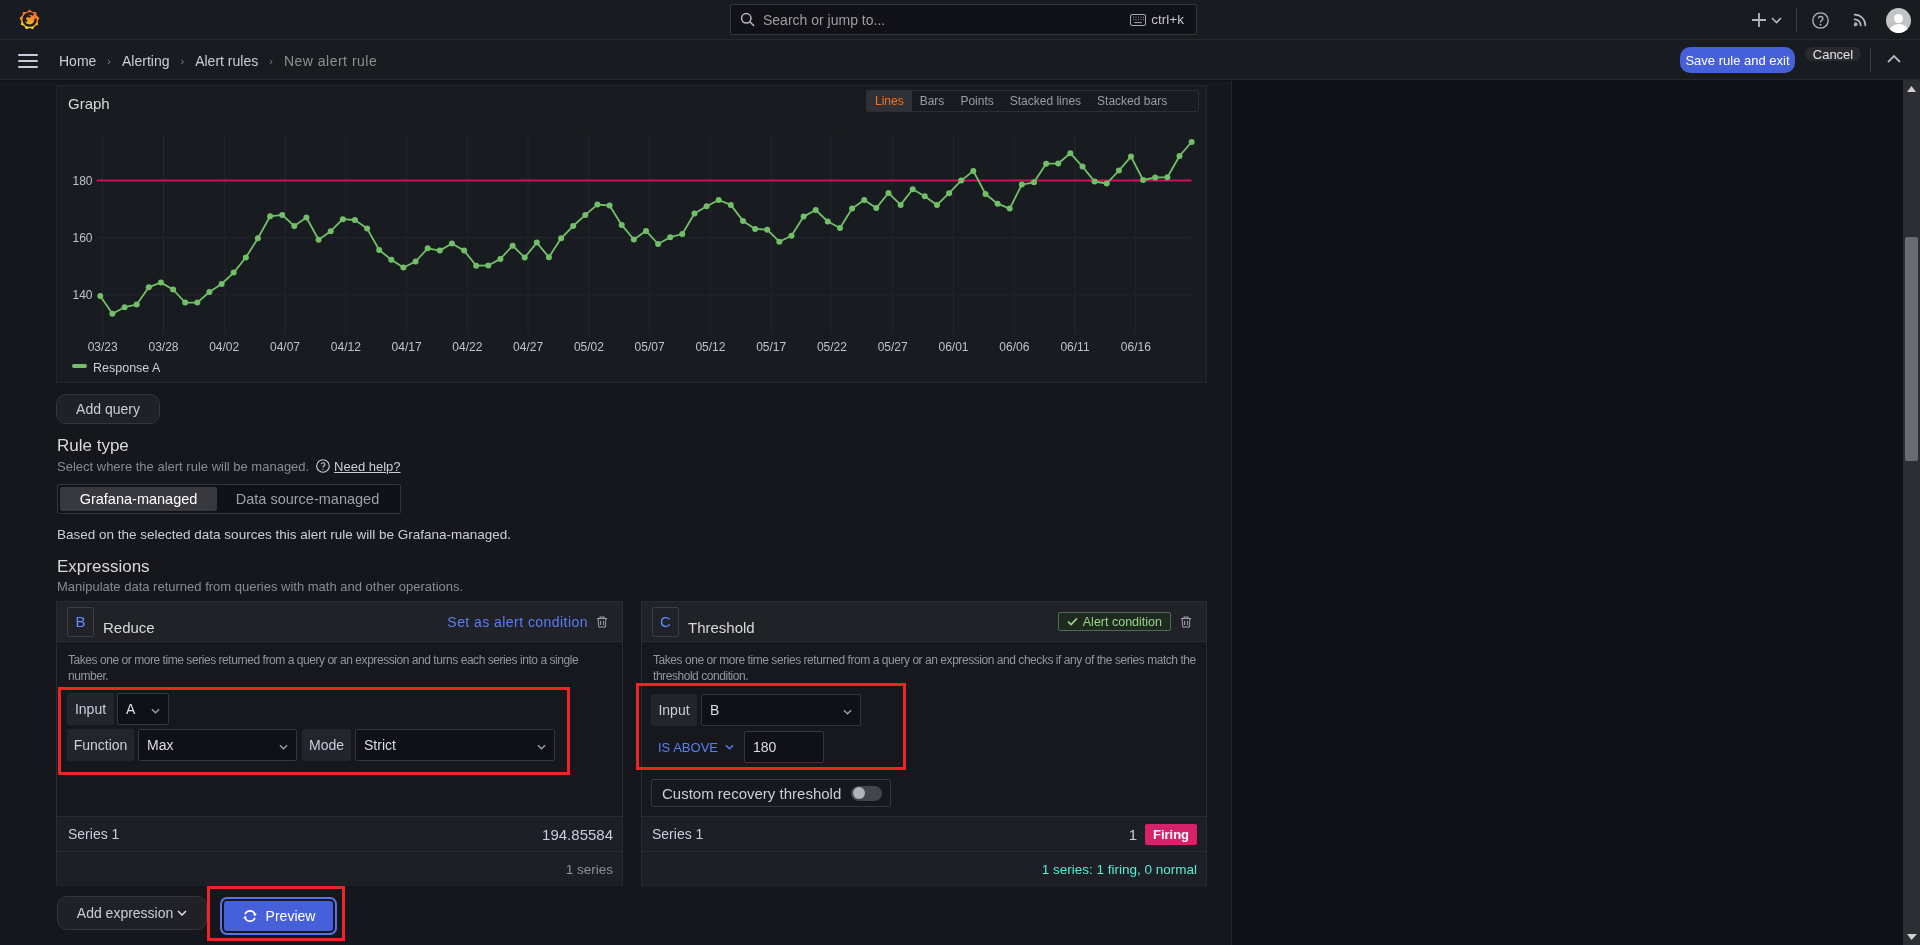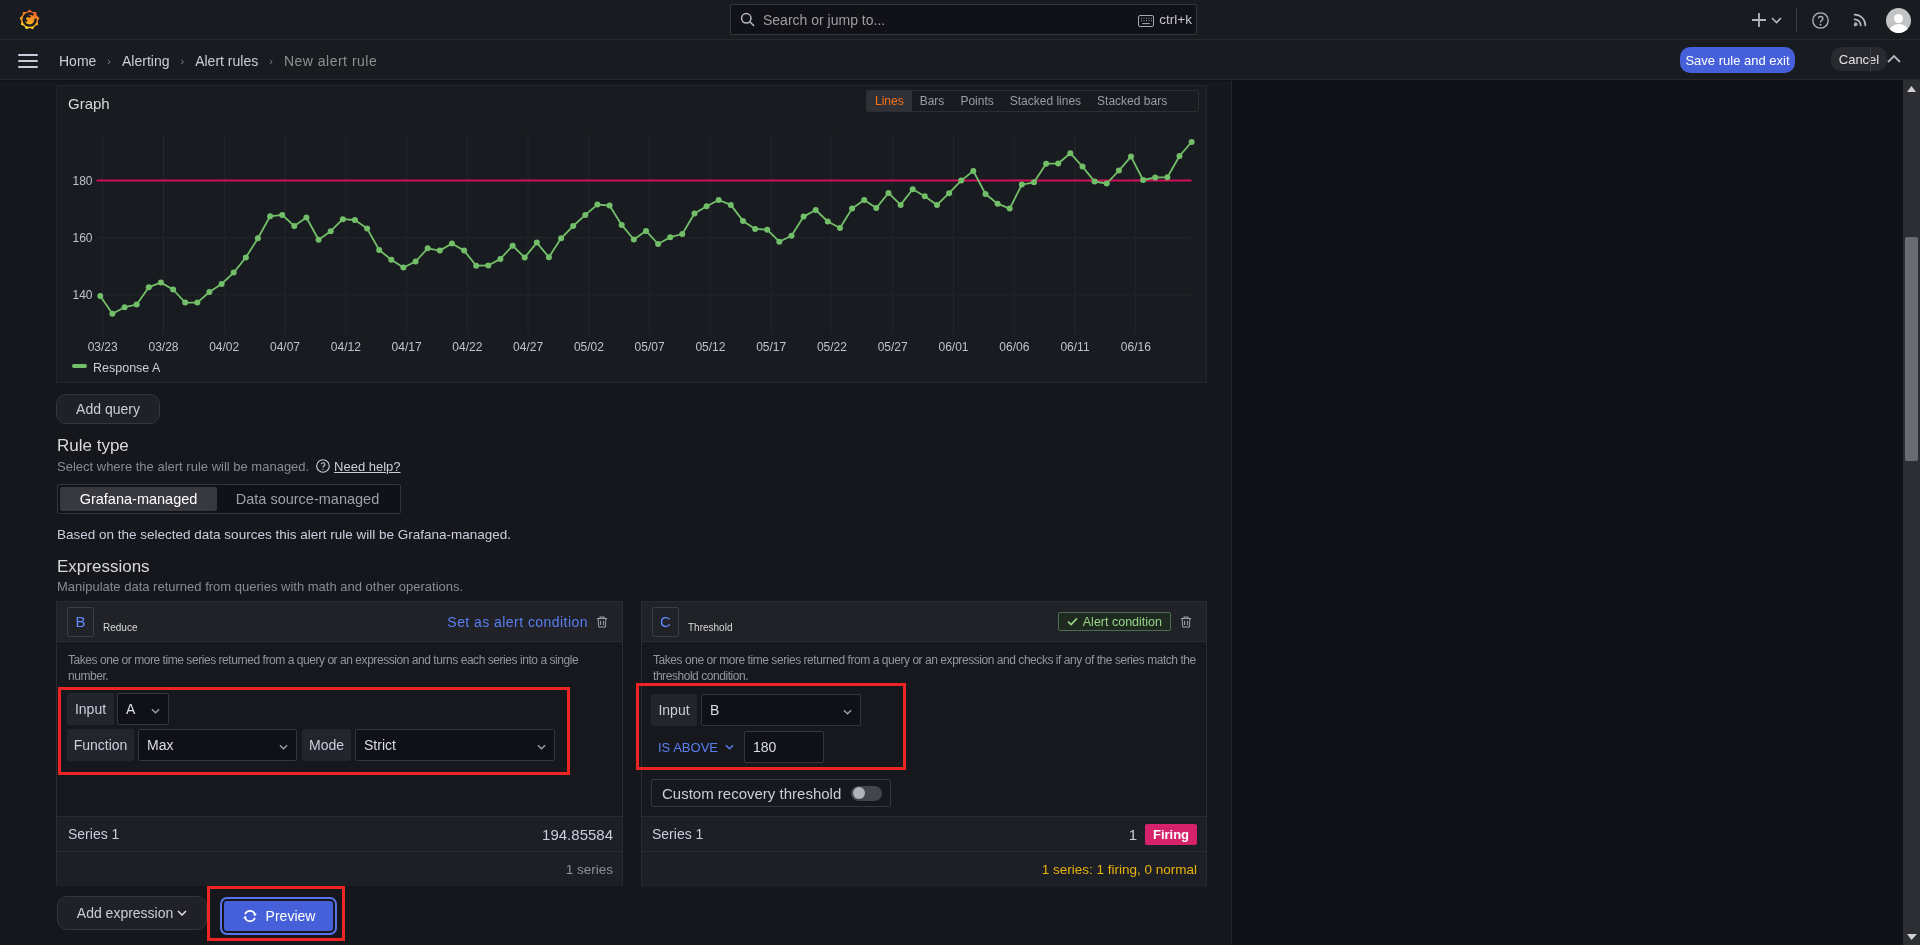--- a/index.html
+++ b/index.html
@@ -9,38 +9,38 @@
 
 #topbar { position:absolute; left:0; top:0; width:1920px; height:40px; background:#181b1f; border-bottom:1px solid #26282e; }
 #row2 { position:absolute; left:0; top:40px; width:1920px; height:40px; background:#181b1f; border-bottom:1px solid #26282e; }
 #leftpane { position:absolute; left:0; top:81px; width:1231px; height:864px; background:#16171c; }
 #rightpane { position:absolute; left:1232px; top:81px; width:671px; height:864px; background:#111217; }
 #vdivider { position:absolute; left:1231px; top:81px; width:1px; height:864px; background:#26282e; }
 
 #searchbox { position:absolute; left:730px; top:4px; width:467px; height:31px; background:#111217; border:1px solid #34363c; border-radius:2px; display:flex; align-items:center; color:#8e8e93; font-size:14px; }
 #searchbox .mag { margin-left:9px; margin-right:8px; }
 #searchbox .ph { color:#9d9da3; }
-#searchbox .kbd { position:absolute; right:4px; display:flex; align-items:flex-end; gap:5px; color:#c5c5cf; font-size:13.5px; }
+#searchbox .kbd { position:absolute; right:12px; display:flex; align-items:center; gap:5px; color:#c5c5cf; font-size:13.5px; }
 
 .topicon { position:absolute; top:0; height:40px; display:flex; align-items:center; justify-content:center; color:#b4b6bd; }
 #tb-sep { position:absolute; left:1796px; top:8px; width:1px; height:24px; background:#3a3c42; }
 #avatar { position:absolute; left:1886px; top:8px; width:25px; height:25px; border-radius:50%; background:#c2c3c5; overflow:hidden; }
 #avatar .head { position:absolute; left:8px; top:5.5px; width:9px; height:9px; border-radius:50%; background:#fff; }
 #avatar .body { position:absolute; left:3.5px; top:15.5px; width:18px; height:13px; border-radius:50%; background:#fff; }
 
 #hamburger { position:absolute; left:18px; top:54px; width:20px; height:14px; }
 #hamburger div { height:2px; background:#ccccdc; margin-bottom:4px; border-radius:1px; }
 #crumbs { position:absolute; left:59px; top:52px; height:18px; display:flex; align-items:center; font-size:14px; color:#ccccdc; }
 #crumbs .sep { color:#7b7e87; margin:0 11px; font-size:11px; }
 #crumbs .last { color:#8e8e93; letter-spacing:0.5px; }
 #crumbs b { font-weight:500; }
 
 .btn { display:inline-flex; align-items:center; justify-content:center; border-radius:10px; font-family:"Liberation Sans",sans-serif; font-size:14px; font-weight:500; color:#fff; border:none; }
 #savebtn { position:absolute; left:1680px; top:47px; width:115px; height:26px; background:#4560d9; font-size:13px; }
-#cancelbtn { position:absolute; left:1805px; top:47px; width:56px; height:24px; background:#282a30; color:#e3e3e8; font-size:13px;margin-left:26px; }
+#cancelbtn { position:absolute; left:1805px; top:47px; width:56px; height:14px; background:#282a30; color:#e3e3e8; font-size:13px; }
 #hdr-sep { position:absolute; left:1870px; top:48px; width:1px; height:24px; background:#3a3c42; }
 #chevup { position:absolute; left:1887px; top:55px; }
 
 
 #panel { position:absolute; left:56px; top:85px; width:1151px; height:298px; background:#181b1f; border:1px solid #23252b; }
 #ptitle { position:absolute; left:11px; top:9px; font-size:15px; font-weight:500; color:#d8d9dd; }
 #tabs { position:absolute; left:809px; top:4px; width:333px; height:22px; border:1px solid #2c2e34; border-radius:2px; background:#181b1f; display:flex; align-items:stretch; font-size:12px; color:#9a9da5; }
 #tabs .tab { display:flex; align-items:center; padding:0 8px; }
 #tabs .tab.on { background:#2f3137; color:#f97316; font-weight:500; border-radius:1px; }
 
@@ -52,21 +52,21 @@
 #radiogrp { position:absolute; left:57px; top:484px; width:344px; height:30px; background:#111217; border:1px solid #33353b; border-radius:2px; display:flex; padding:2px; }
 #radiogrp .opt { flex:0 0 auto; display:flex; align-items:center; justify-content:center; font-size:14.5px; color:#9aa0aa; padding:0; }
 #radiogrp .opt.on { background:#37393f; color:#ffffff; font-weight:500; border-radius:2px; }
 
 
 .card { position:absolute; top:601px; width:567px; height:285px; background:#16181d; border:1px solid #2a2c33; }
 #cardB { left:56px; }
 #cardC { left:641px; width:566px; }
 .chead { position:absolute; left:0; top:0; right:0; height:40px; background:#202228; border-bottom:1px solid #2a2c33; display:flex; align-items:center; }
 .cbadge { width:27px; height:30px; margin-left:10px; border:1px solid #3a3d44; border-radius:2px; background:transparent; display:flex; align-items:center; justify-content:center; color:#638cff; font-size:15px; }
-.ctitle { margin-left:9px; font-size:10px; color:#d8d9dd; font-weight:500;margin-top:12px; }
+.ctitle { margin-left:9px; font-size:15px; color:#d8d9dd; font-weight:500;margin-top:12px; }
 .cdesc { position:absolute; left:11px; top:51px; width:545px; font-size:12px; letter-spacing:-0.45px; line-height:15.5px; color:#9196a0; }
 .chip { position:absolute; height:32px; background:#22252b; border-radius:2px; display:flex; align-items:center; justify-content:center; color:#ccccdc; font-size:14px; font-weight:500; }
 .selbox { position:absolute; height:32px; background:#0f1117; border:1px solid #34363c; border-radius:2px; display:flex; align-items:center; color:#dcdce3; font-size:14px; padding-left:8px; }
 .selbox .car { position:absolute; right:8px; }
 .srow { position:absolute; left:0; right:0; height:35px; background:#1c1f25; border-top:1px solid #282b31; display:flex; align-items:center; font-size:14px; }
 .setcond { color:#5b7ff2; font-size:14px; font-weight:500; letter-spacing:0.45px; }
 
 
 .redbox { position:absolute; border:3px solid #ee2524; z-index:50; }
 
@@ -392,21 +392,21 @@
    <span style="position:relative;margin-left:10px;width:31px;height:15px;background:#43454c;border-radius:8px;display:inline-block;">
         <span style="position:absolute;left:2px;top:1.5px;width:12px;height:12px;border-radius:50%;background:#b3b4ba;"></span>
       </span>
  </div>
  <div class="srow" style="top:214px;">
       <span style="margin-left:10px">Series 1</span>
       <span style="margin-left:auto;font-size:15px">1</span>
       <span style="margin-left:8px;margin-right:9px;background:#d6226b;color:#fff;font-weight:700;font-size:13px;border-radius:2px;height:21px;display:inline-flex;align-items:center;padding:0 7px;width:52px;justify-content:center;">Firing</span>
     </div>
  <div class="srow" style="top:249px;height:36px">
-      <span style="margin-left:auto;margin-right:9px;color:#eab308;font-size:13.5px">1 series: 1 firing, 0 normal</span>
+      <span style="margin-left:auto;margin-right:9px;color:#5eead4;font-size:13.5px">1 series: 1 firing, 0 normal</span>
     </div>
 </div>
 
 <button class="btn" id="addexpr" style="position:absolute;left:57px;top:896px;width:150px;height:34px;background:#1f2126;border:1px solid #33363c;color:#ccccdc;text-align:center;">Add expression&nbsp; <svg width="10" height="6" viewBox="0 0 10 6" fill="none" stroke="#e0e0e6" stroke-width="1.5">
       <path d="M1 1l4 4 4-4"></path>
     </svg></button>
 <button class="btn" id="preview" style="position:absolute;left:224px;top:901px;width:109px;height:30px;background:#4560d9;border-radius:3px;outline:2px solid #5872e8;outline-offset:2px;">
  <svg style="margin-right:8px" width="16" height="16" viewBox="0 0 16 16" fill="none">
       <path d="M3.11 6.22 A5.2 5.2 0 0 1 12.89 6.22" stroke="#fff" stroke-width="1.7"></path>
       <path d="M12.89 9.78 A5.2 5.2 0 0 1 3.11 9.78" stroke="#fff" stroke-width="1.7"></path>

